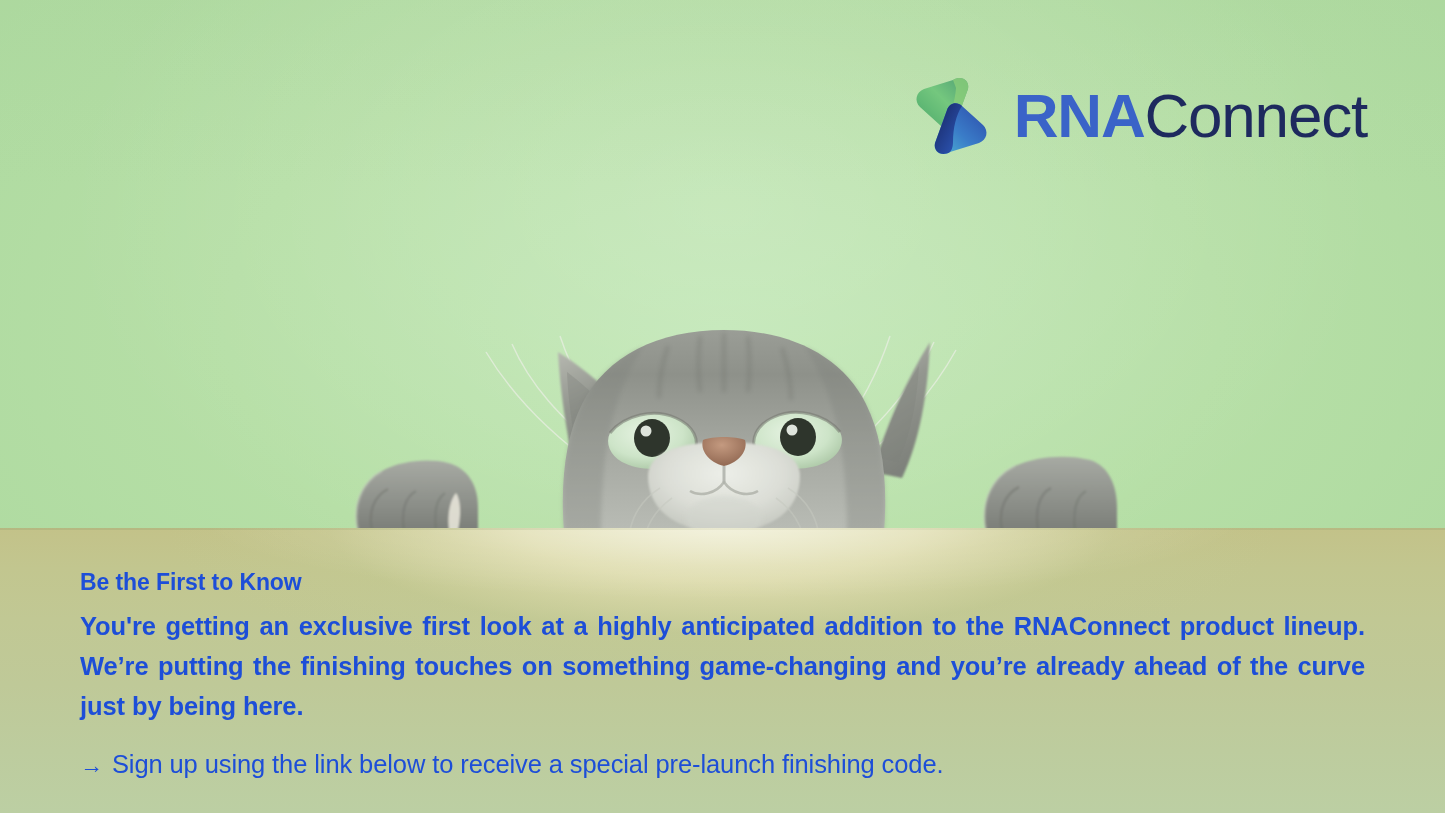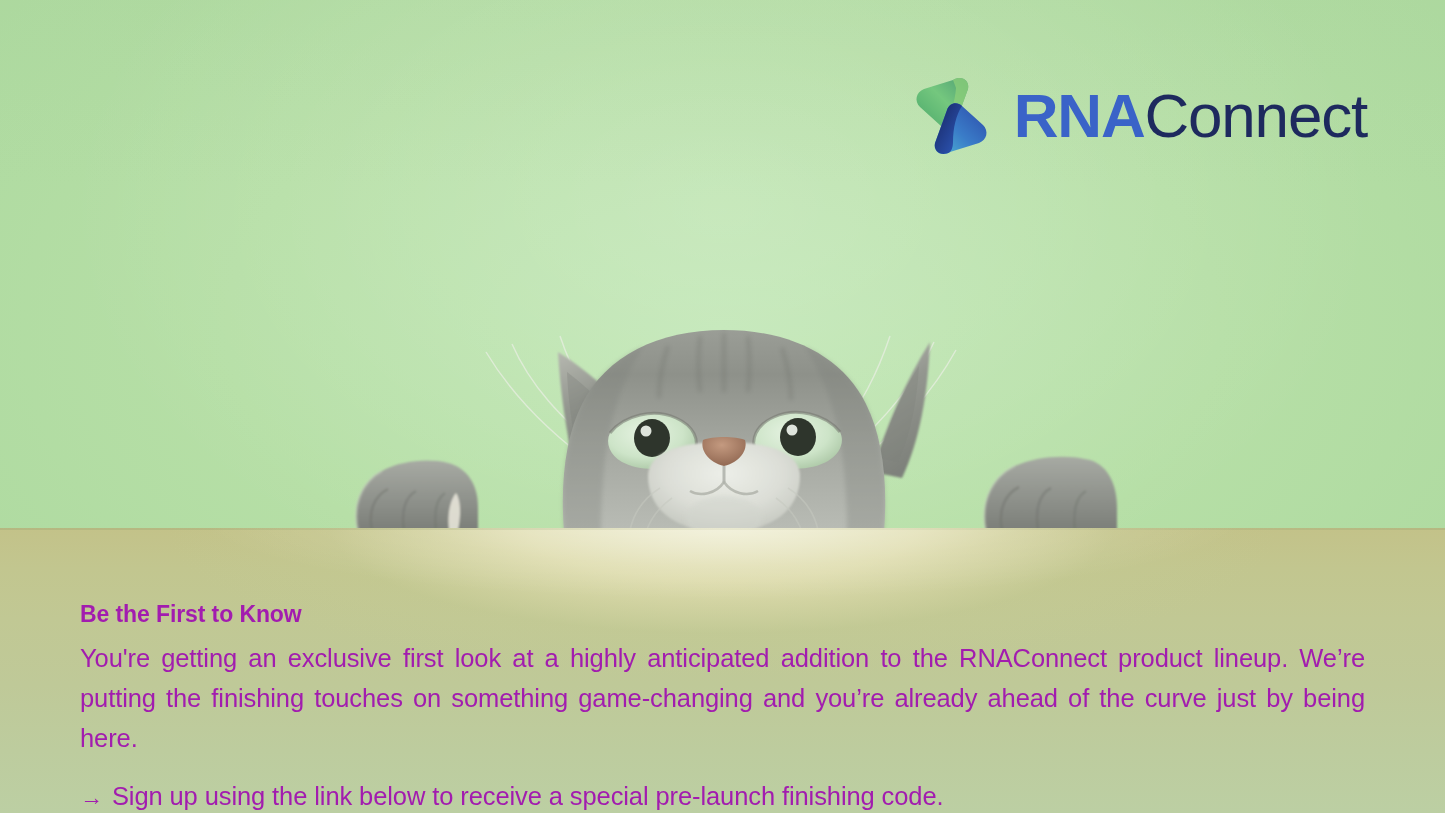--- a/index.html
+++ b/index.html
@@ -76,37 +76,38 @@
     line-height:1;
     white-space:nowrap;
   }
   .logo-rna { font-weight:bold; color:#3a63c8; }
   .logo-connect { font-weight:500; color:#1e2a5e; }
 
   
   .copy {
     position:absolute;
     left:80px;
-    top:600px;
+    top:568px;
     width:1285px;
-    color:#a21caf;
+    color:#1d4ed8;
   }
   .copy-heading {
     font-size:23px;
     font-weight:bold;
     line-height:1.25;
     letter-spacing:-0.1px;
     margin-bottom:9px;
   }
   .copy-body {
     font-size:25.5px;
     line-height:40px;
     text-align:justify;
     text-justify:inter-word;
     letter-spacing:-0.1px;
+    font-weight:bold;
   }
   .copy-cta {
     margin-top:21px;
     font-size:25.5px;
     line-height:34px;
     letter-spacing:-0.1px;
     display:flex;
     align-items:baseline;
     gap:9px;
   }

